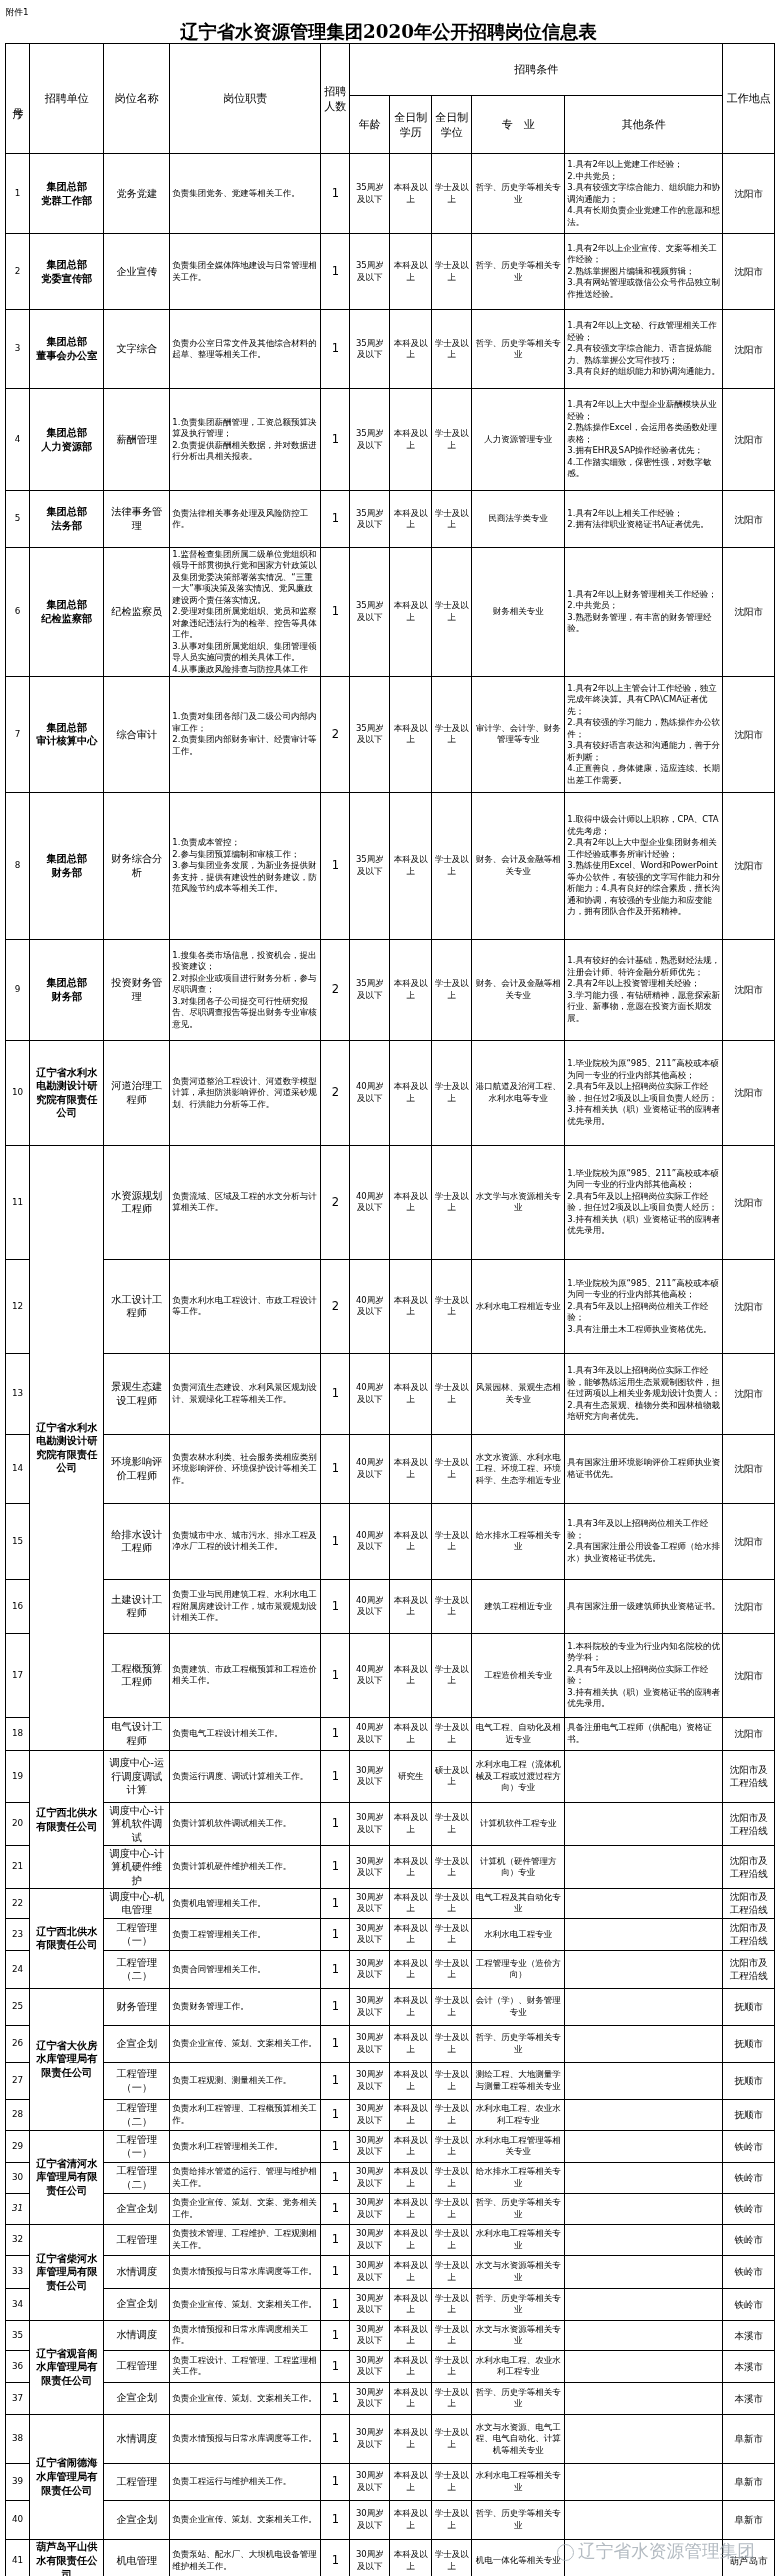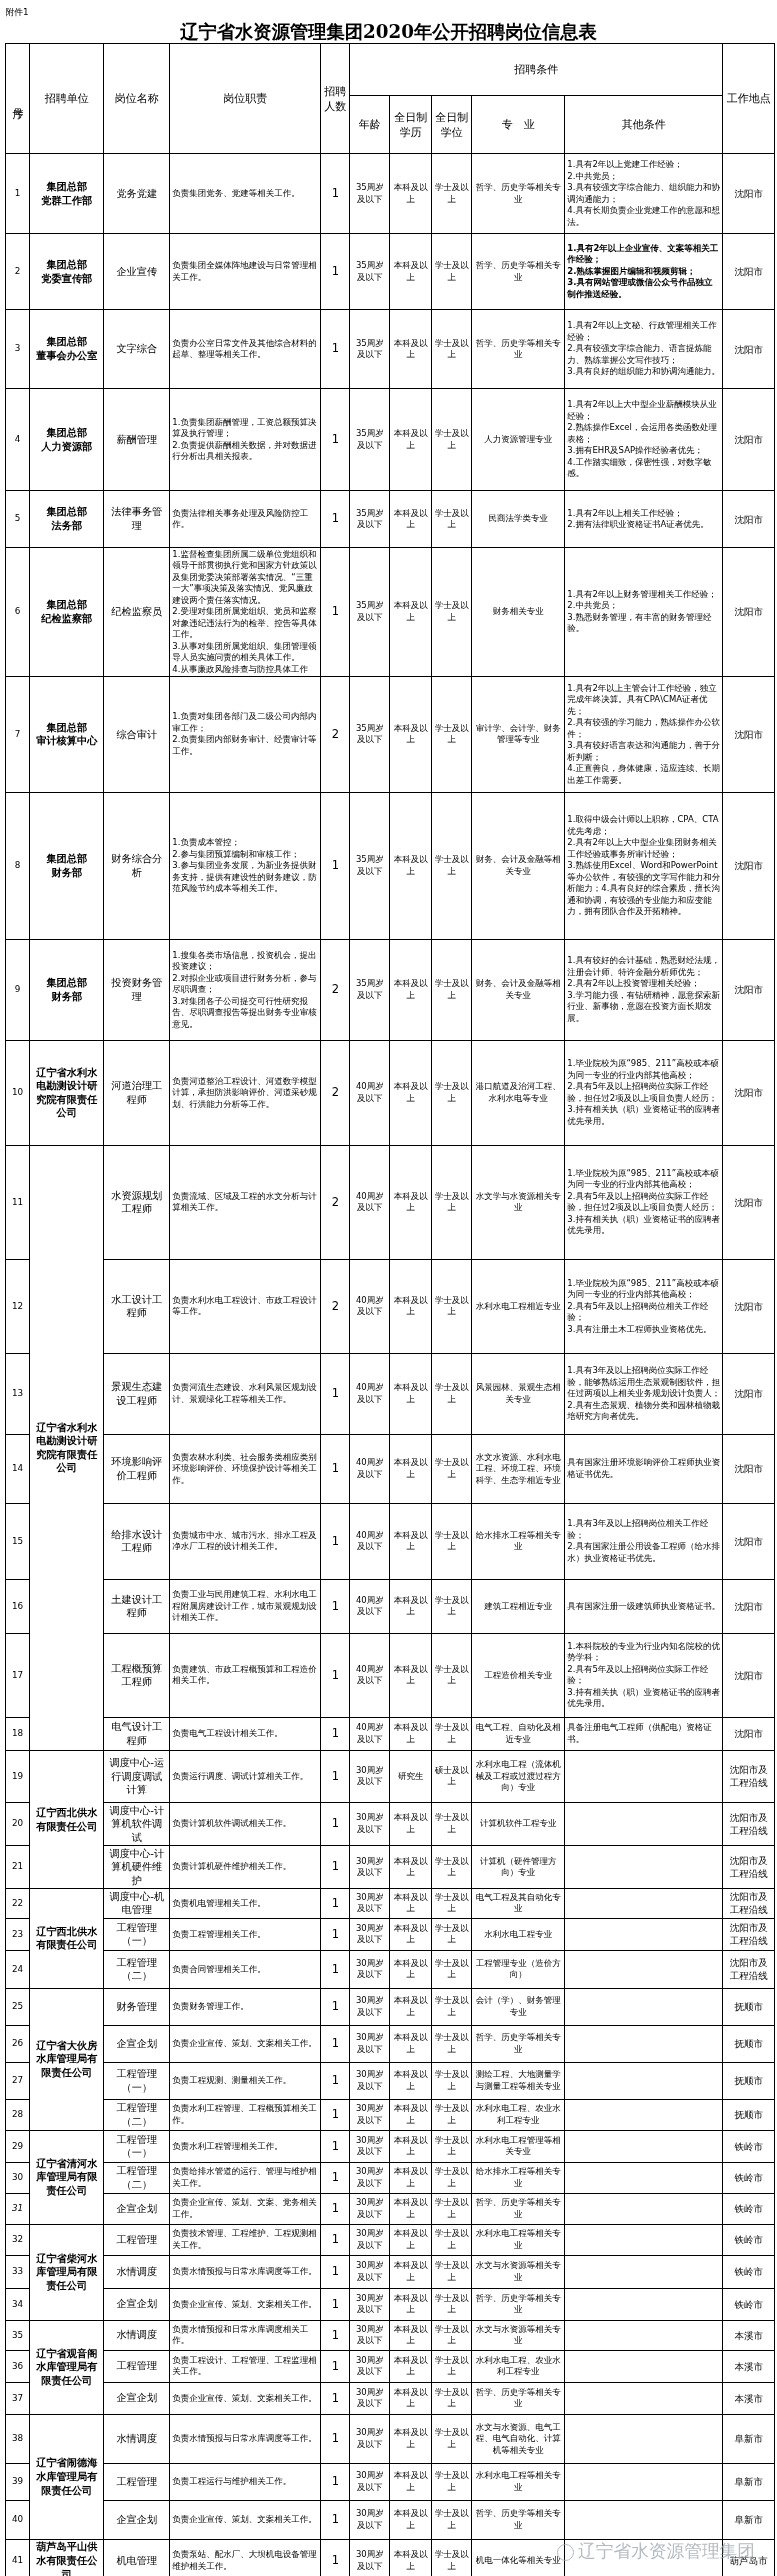--- a/index.html
+++ b/index.html
@@ -78,21 +78,21 @@
         <td class="seq" style="white-space: pre-line;">2</td>
         <td class="unit" rowspan="1" style="white-space: pre-line;">集团总部
 党委宣传部</td>
         <td class="pos" style="white-space: pre-line;">企业宣传</td>
         <td class="l" style="white-space: pre-line;">负责集团全媒体阵地建设与日常管理相关工作。</td>
         <td class="cnt" style="white-space: pre-line;">1</td>
         <td style="white-space: pre-line;">35周岁及以下</td>
         <td style="white-space: pre-line;">本科及以上</td>
         <td style="white-space: pre-line;">学士及以上</td>
         <td style="white-space: pre-line;">哲学、历史学等相关专业</td>
-        <td class="l" style="white-space: pre-line; font-weight: bold;">1.具有2年以上企业宣传、文案等相关工作经验；
+        <td class="l" style="white-space: pre-line;">1.具有2年以上企业宣传、文案等相关工作经验；
 2.熟练掌握图片编辑和视频剪辑；
 3.具有网站管理或微信公众号作品独立制作推送经验。</td>
         <td class="loc" style="white-space: pre-line;">沈阳市</td>
       </tr>
       <tr style="height: 79px;">
         <td class="seq" style="white-space: pre-line;">3</td>
         <td class="unit" rowspan="1" style="white-space: pre-line;">集团总部
 董事会办公室</td>
         <td class="pos" style="white-space: pre-line;">文字综合</td>
         <td class="l" style="white-space: pre-line;">负责办公室日常文件及其他综合材料的起草、整理等相关工作。</td>

